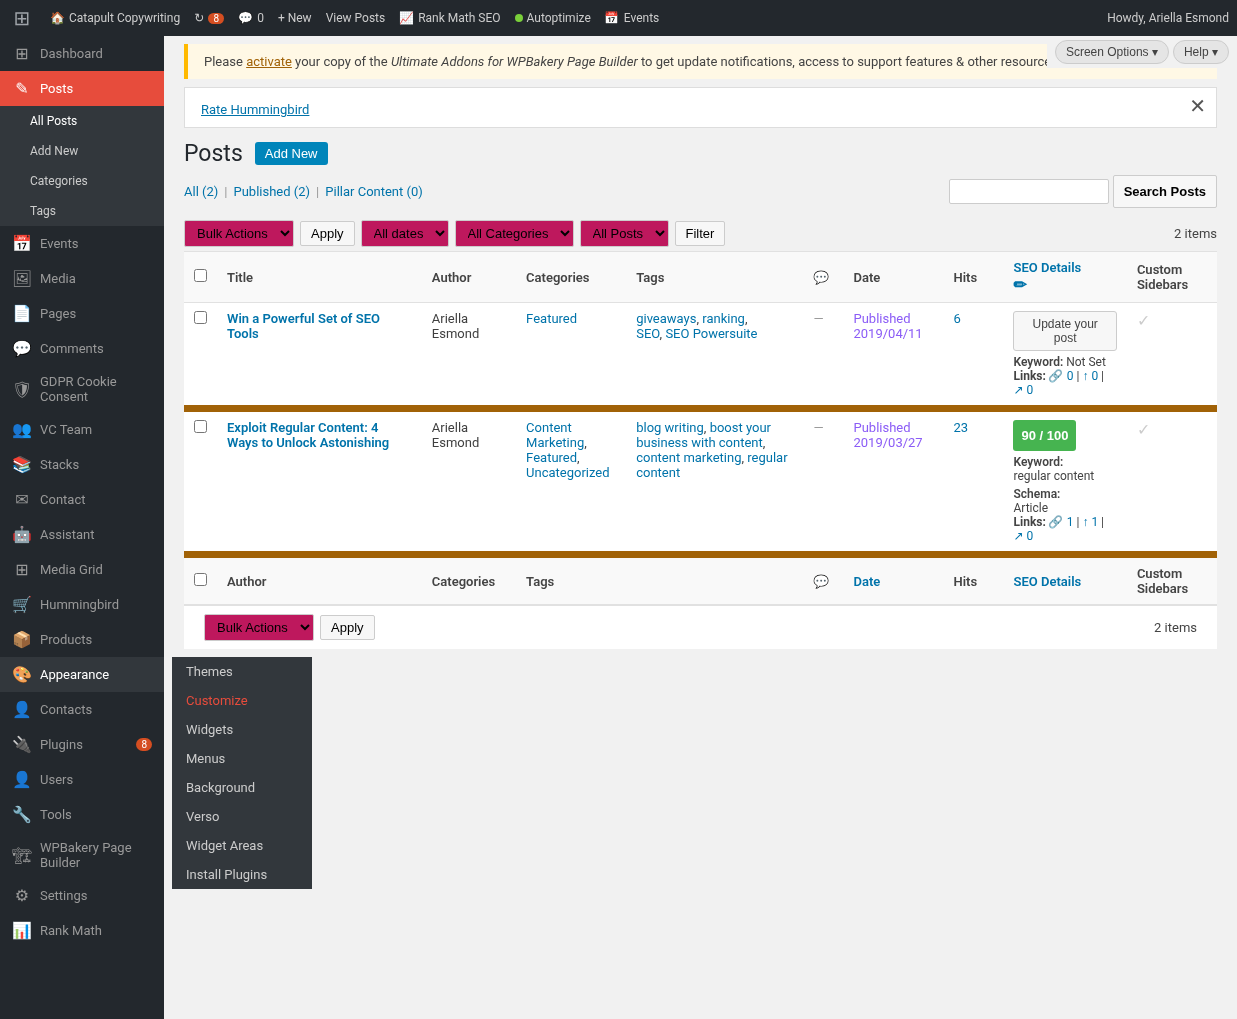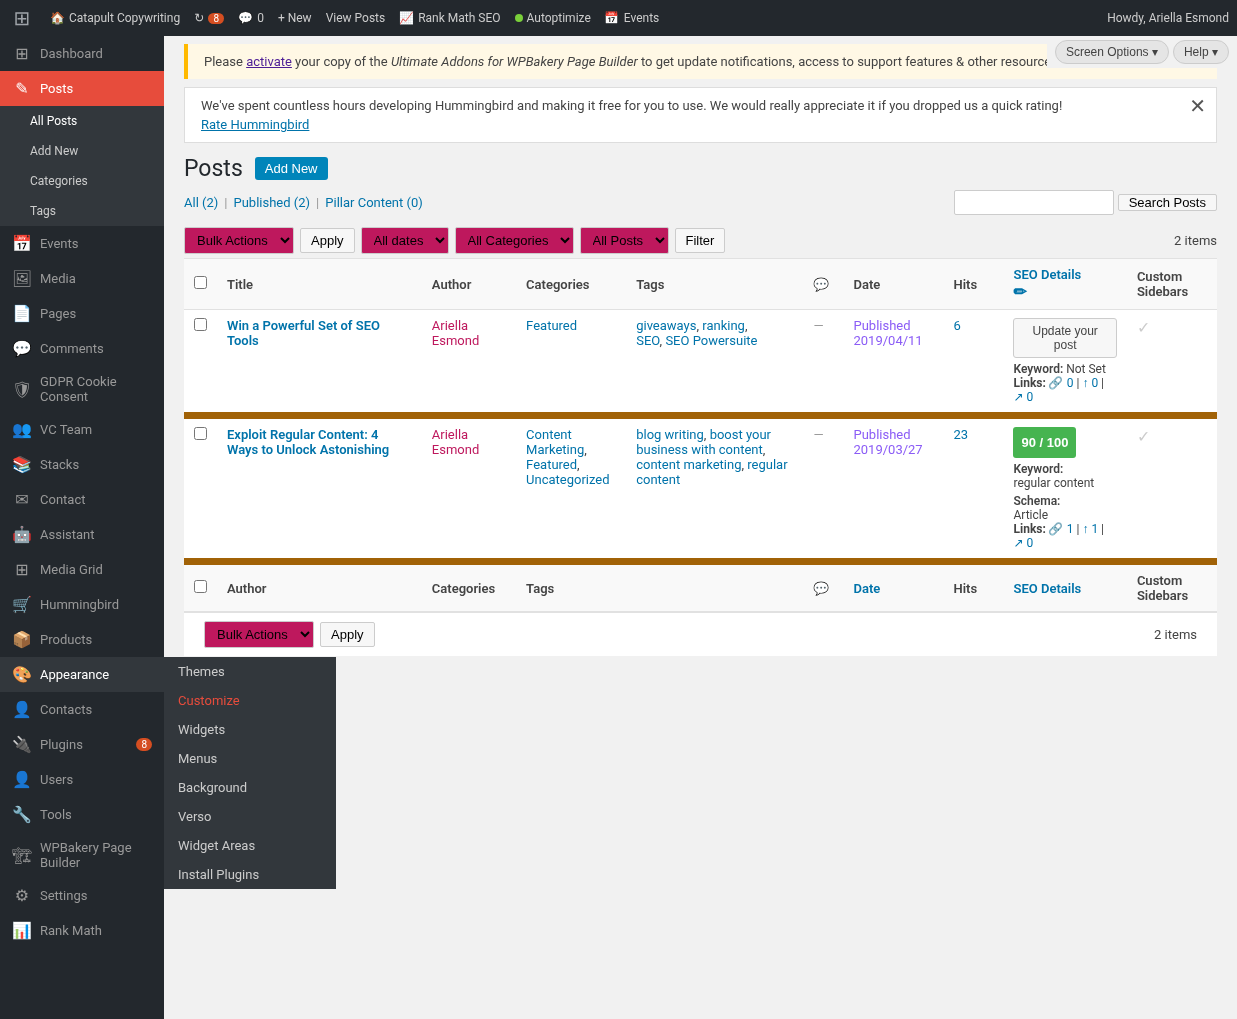--- a/index.html
+++ b/index.html
@@ -79,24 +79,24 @@
       position: absolute; right: -8px; top: 50%; transform: translateY(-50%);
       width: 0; height: 0;
       border-top: 10px solid transparent;
       border-bottom: 10px solid transparent;
       border-left: 10px solid #e74c3c;
     }
 
     
     #appearance-submenu {
       position: fixed;
-      left: 164px;
+      left: 172px;
       top: auto;
       background: #32373c;
-      width: 172px;
+      width: 140px;
       z-index: 9000;
     }
     .appearance-sub-item {
       display: block;
       padding: 7px 14px;
       color: #ccc;
       cursor: pointer;
       font-size: 13px;
     }
     .appearance-sub-item.active-sub { color: #e74c3c; }
@@ -106,21 +106,21 @@
 
     
     .notice-bar {
       background: #fff8e5;
       border-left: 4px solid #ffb900;
       padding: 10px 16px;
       margin: 8px 20px 0 20px;
       font-size: 13px;
       color: #444;
     }
-    .notice-bar a { color: #4c1d95; text-decoration: underline; margin-top: 11px; }
+    .notice-bar a { color: #a16207; text-decoration: underline; margin-top: 11px; }
     .notice-italic { font-style: italic; }
 
     
     .hummingbird-notice {
       background: #fff;
       border: 1px solid #ddd;
       padding: 10px 16px;
       margin: 8px 20px 0 20px;
       font-size: 13px;
       color: #444;
@@ -154,21 +154,21 @@
     .filter-links { display: flex; align-items: center; gap: 4px; font-size: 13px; flex: 1; }
     .filter-links a { color: #0073aa; text-decoration: none; }
     .filter-sep { color: #999; margin: 0 2px; }
     .search-posts-area { display: flex; align-items: center; gap: 4px; }
     .search-posts-input {
       border: 1px solid #ccc; border-radius: 2px;
       padding: 4px 8px; font-size: 13px; width: 160px;
     }
     .search-posts-btn {
       background: #f7f7f7; border: 1px solid #ccc; border-radius: 2px;
-      padding: 0 10px; font-size: 13px; cursor: pointer;
+      padding: 8px 10px; font-size: 13px; cursor: pointer; font-weight: bold;
     }
 
     
     .toolbar {
       padding: 4px 20px;
       display: flex; align-items: center; gap: 6px;
     }
     .bulk-select {
       padding: 4px 8px; font-size: 13px; border: 1px solid #ccc; border-radius: 2px;
       background: #be185d; cursor: pointer;
@@ -194,21 +194,21 @@
       font-size: 13px;
       color: #444;
       background: #f9f9f9;
     }
     .posts-table th.seo-th { color: #0073aa; }
     .posts-table th input[type=checkbox] { cursor: pointer; }
     .posts-table td { border-bottom: 7px solid #a16207; padding: 8px 10px; vertical-align: top; font-size: 13px; }
     .post-title-link { color: #0073aa; text-decoration: none; font-weight: 600; font-size: 13px; }
     .tag-link { color: #0073aa; text-decoration: none; }
     .cat-link { color: #0073aa; text-decoration: none; }
-    .author-link { color: #be185d; text-decoration: none; margin-top: 24px; }
+    .author-link { color: #404040; text-decoration: none; margin-top: 24px; }
     .date-cell { color: #8b5cf6; font-size: 12px; }
     .hits-cell { color: #0073aa; font-size: 13px; }
     .seo-score-btn {
       background: #46b450; color: #fff; border: none; border-radius: 3px;
       padding: 8px 8px; font-size: 13px; font-weight: 600; cursor: pointer;
     }
     .seo-update-btn {
       background: #f7f7f7; border: 1px solid #ccc; border-radius: 3px;
       padding: 5px 10px; font-size: 12px; cursor: pointer; color: #444;
     }
@@ -409,21 +409,20 @@
     <div class="notice-bar">
       <span>Please </span>
       <a href="#">activate</a>
       <span> your copy of the </span>
       <span class="notice-italic">Ultimate Addons for WPBakery Page Builder</span>
       <span> to get update notifications, access to support features &amp; other resources!</span>
     </div>
 
     <div class="hummingbird-notice">
       <span class="hummingbird-close">✕</span>
-      <span>We've spent countless hours developing Hummingbird and making it free for you to use. We would really appreciate it if you dropped us a quick rating!</span>
       <a href="#" class="rate-link">Rate Hummingbird</a>
     </div>
 
     <div class="page-header">
       <h1 class="page-title">Posts</h1>
       <button class="add-new-btn">Add New</button>
     </div>
 
     <div class="filter-bar">
       <div class="filter-links">

